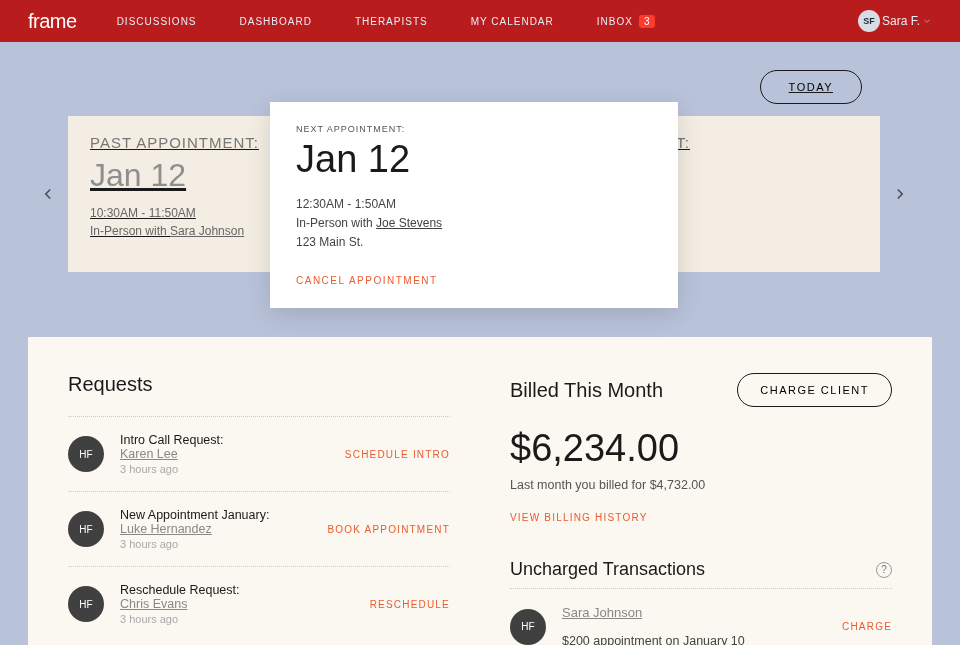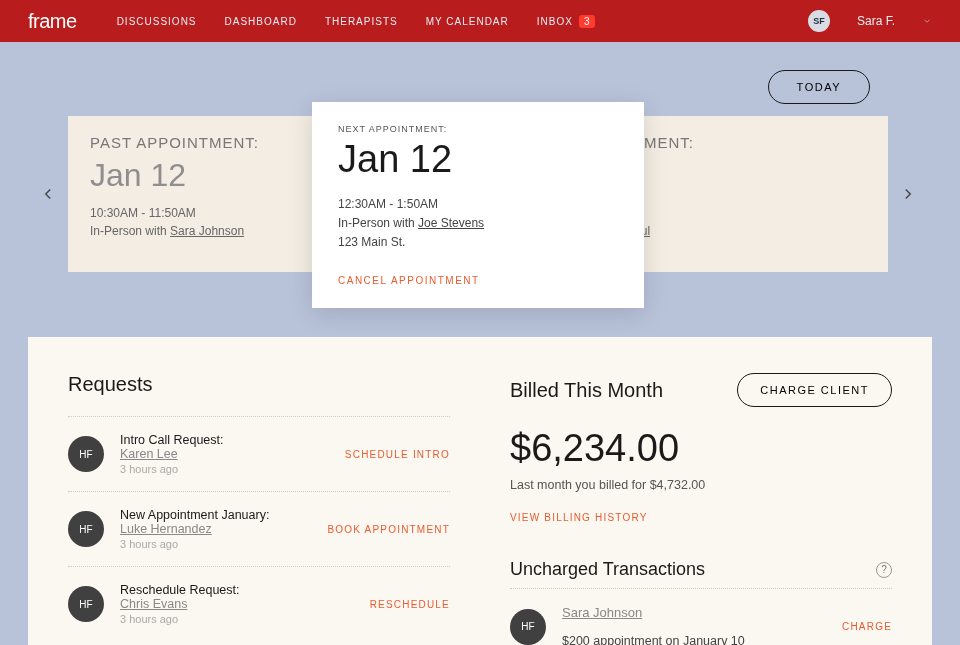--- a/index.html
+++ b/index.html
@@ -1,45 +1,45 @@
 <!DOCTYPE html>
 <html><head>
   <meta charset="utf-8">
   <style>
     * { box-sizing: border-box; margin: 0; padding: 0; }
     body { font-family: -apple-system, BlinkMacSystemFont, "Segoe UI", Helvetica, Arial, sans-serif; background: #b8c2d9; width: 960px; color: #1a1a1a; }
     
     
     .navbar { background: #b91c1c; height: 42px; display: flex; align-items: center; padding: 0 28px; }
     .logo { color: #fff; font-size: 20px; font-weight: 400; margin-right: 40px; letter-spacing: -0.5px; }
-    .nav-links { display: flex; gap: 28px; font-size: 10px; letter-spacing: 1px; color: #e8eef7; }
+    .nav-links { display: flex; gap: 43px; font-size: 10px; letter-spacing: 1px; color: #e8eef7; }
     .nav-item { cursor: pointer; display: flex; align-items: center; gap: 6px; }
     .badge { background: #ff3b30; color: #fff; border-radius: 3px; padding: 1px 5px; font-size: 10px; }
-    .nav-right { margin-left: auto; display: flex; align-items: center; gap: 27px; color: #e8eef7; font-size: 12px; }
+    .nav-right { margin-left: auto; display: flex; align-items: center; gap: 2px; color: #e8eef7; font-size: 12px; }
     .avatar-small { width: 22px; height: 22px; background: #d9dde3; color: #1d2c3f; border-radius: 50%; display: flex; align-items: center; justify-content: center; font-size: 9px; font-weight: 600; }
     .chevron-down { width: 10px; height: 10px; }
     
     
-    .carousel-wrap { padding: 28px 32px 20px 28px; position: relative; }
+    .carousel-wrap { padding: 28px 40px 20px 28px; position: relative; text-decoration: underline; }
     .today-row { display: flex; justify-content: flex-end; margin-bottom: 12px; padding-right: 58px;}
     .btn-outline { border: 1px solid #1a1a1a; border-radius: 999px; padding: 10px 28px; font-size: 11px; letter-spacing: 1.5px; background: transparent; cursor: pointer; }
     .carousel { display: flex; align-items: center; gap: 0; }
     .arrow-btn { width: 40px; display: flex; justify-content: center; align-items: center; cursor: pointer; color: #4a4a4a; }
     .arrow-svg { width: 18px; height: 18px; }
     .cards { flex: 1; display: flex; align-items: stretch; height: 156px; position: relative; }
     .card { flex: 1; background: #f3ede3; padding: 18px 22px; }
     .card.past { border-right: none; }
     .card.future { }
     .card-label { font-size: 15px; letter-spacing: 1px; color: #777; margin-bottom: 6px; }
     .card-date { font-size: 32px; font-weight: 300; color: #8e8e8e; margin-bottom: 10px; }
     .card.future .card-date { color: #1a1a1a; }
     .card-meta { font-size: 12px; color: #666; line-height: 1.5; }
     .card-meta .underline { text-decoration: underline; }
     
-    .card-center { position: absolute; left: 50%; transform: translateX(-50%); top: -14px; width: 332px; background: #fff; padding: 22px 26px; box-shadow: 0 6px 24px rgba(0,0,0,0.13); z-index: 2; }
+    .card-center { position: absolute; left: 50%; transform: translateX(-50%); top: -14px; width: 408px; background: #fff; padding: 22px 26px; box-shadow: 0 6px 24px rgba(0,0,0,0.13); z-index: 2; }
     .center-top { display: flex; justify-content: space-between; }
     .center-left { flex: 1; }
     .center-label { font-size: 9px; letter-spacing: 1px; color: #555; margin-bottom: 4px; }
     .center-date { font-size: 38px; font-weight: 300; margin-bottom: 14px; }
     .center-meta { font-size: 12px; line-height: 1.6; color: #444; }
     .center-meta .underline { text-decoration: underline; }
     .btn-primary { background: #ea5b2f; color: #fff; border: none; border-radius: 999px; padding: 12px 24px; font-size: 10px; letter-spacing: 1.5px; cursor: pointer; }
     .powered { font-size: 8px; color: #888; letter-spacing: 1px; text-align: right; margin-top: 10px; display: flex; align-items: center; justify-content: flex-end; gap: 4px;}
     .zoom-logo { color: #2d8cff; font-weight: bold; font-size: 16px; letter-spacing: -0.5px; }
     .cancel-link { color: #ea5b2f; font-size: 10px; letter-spacing: 1.5px; margin-top: 22px; cursor: pointer; }

